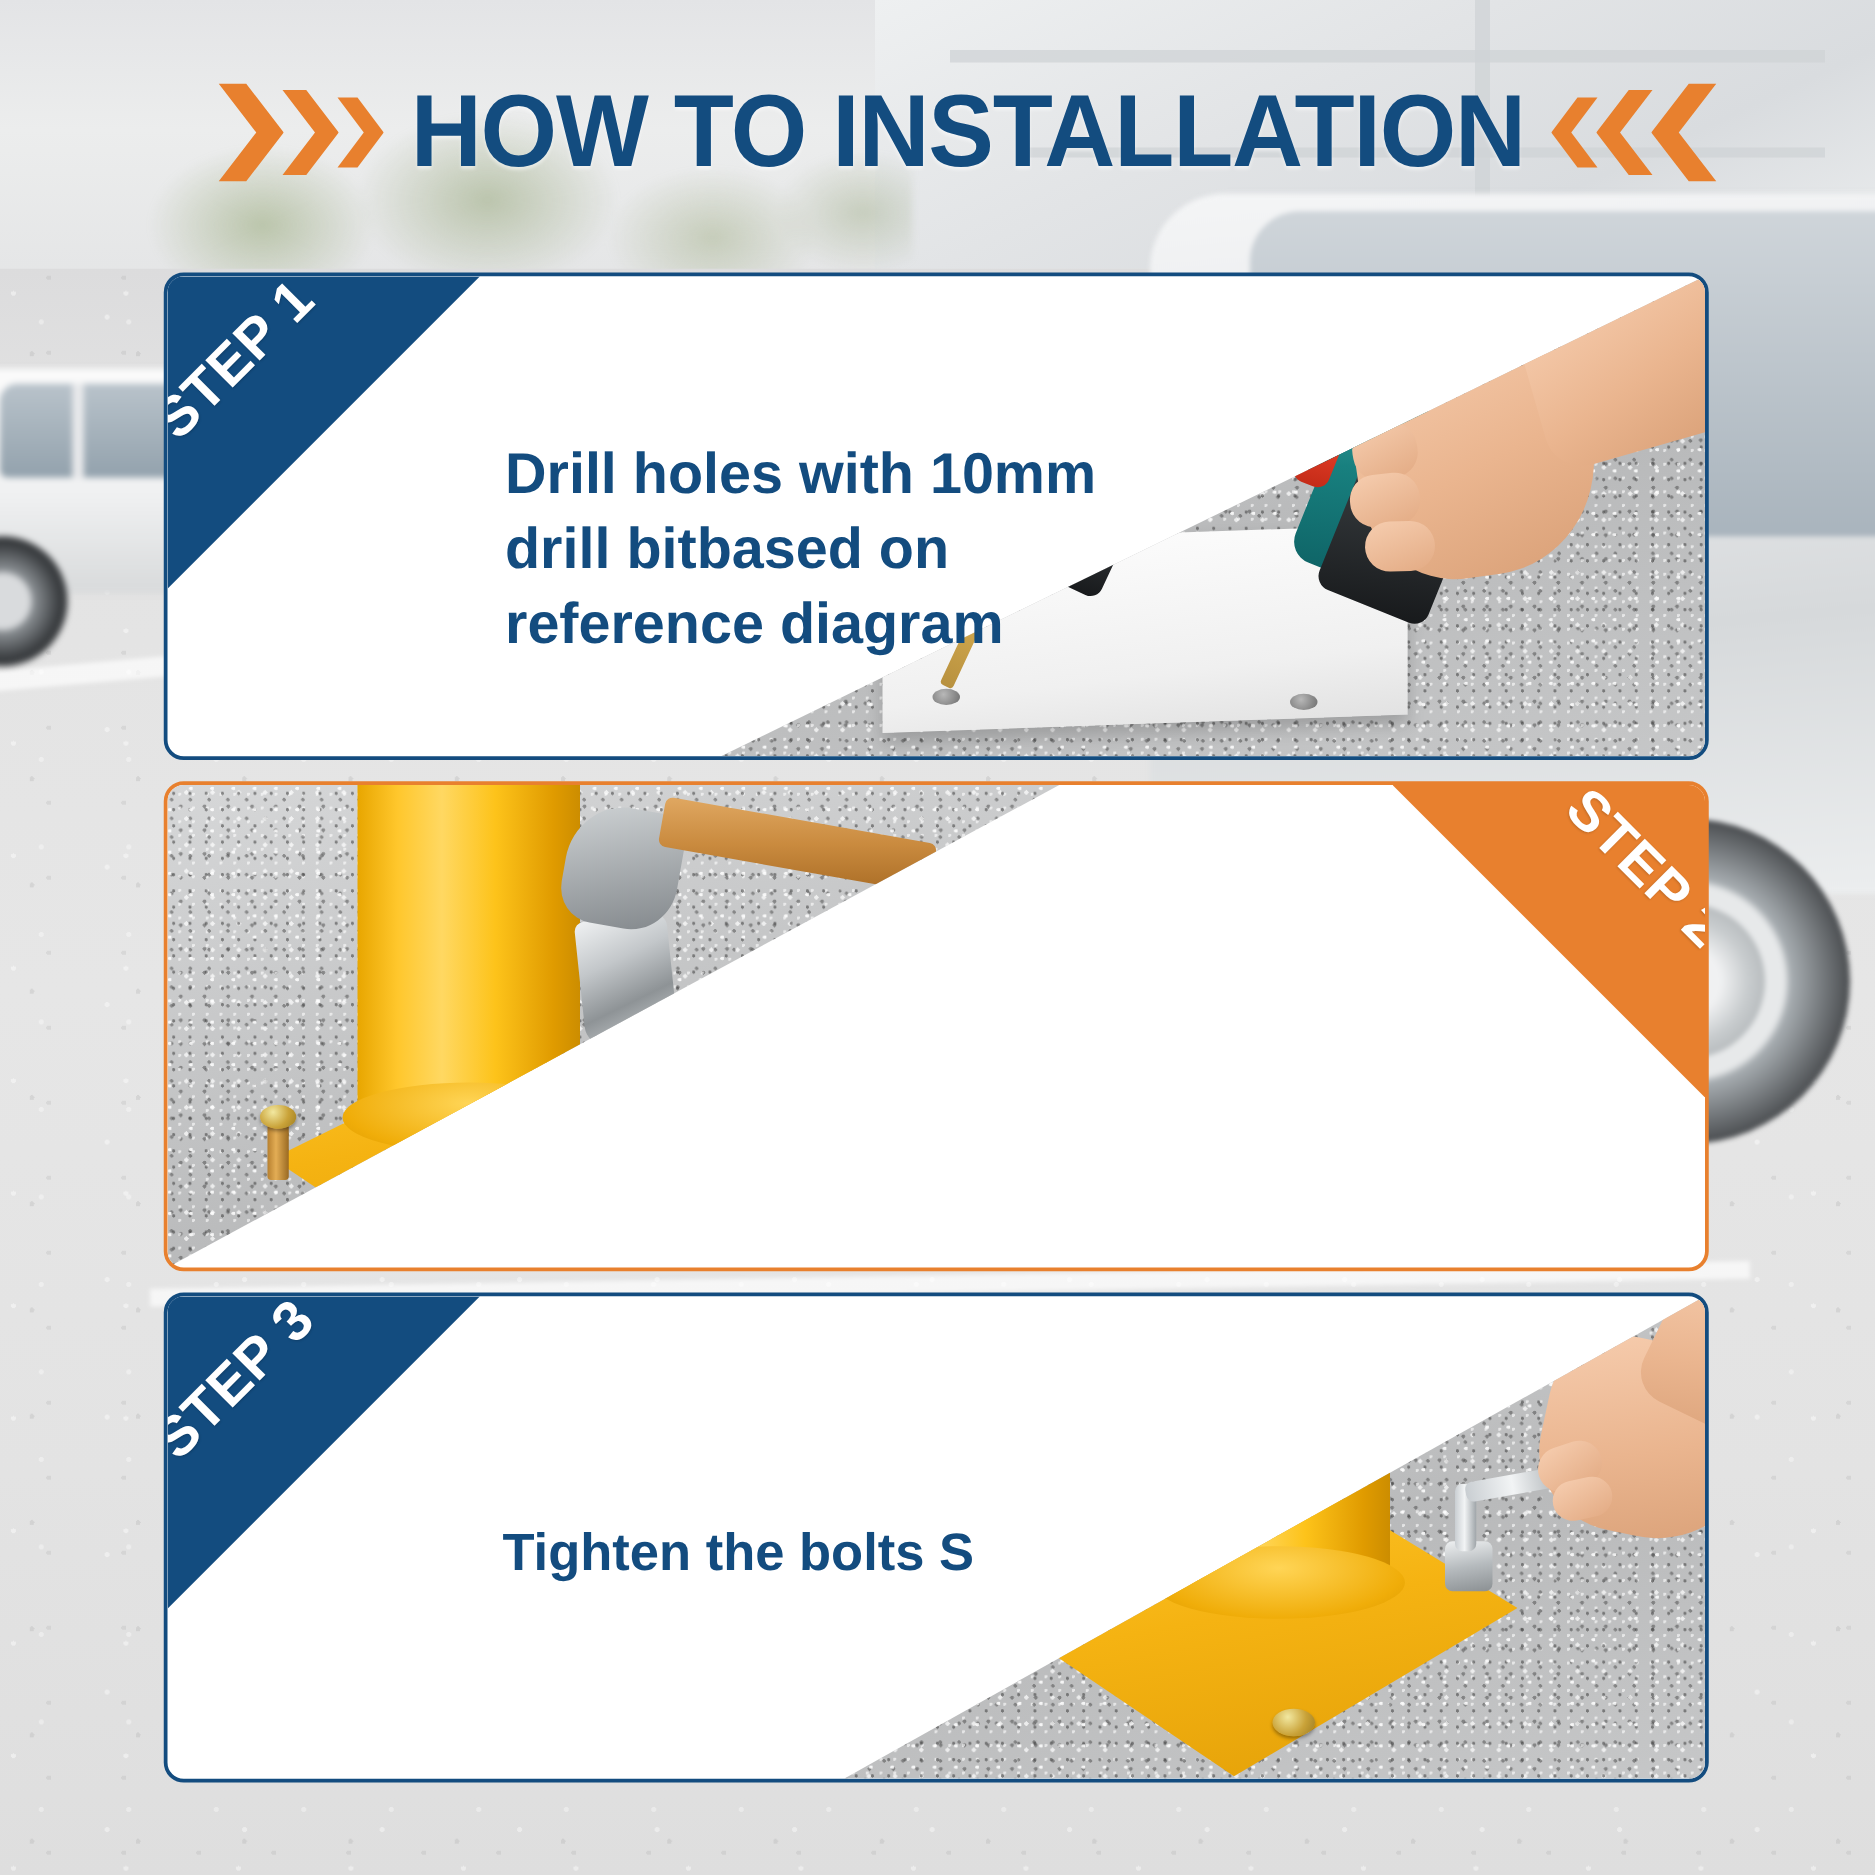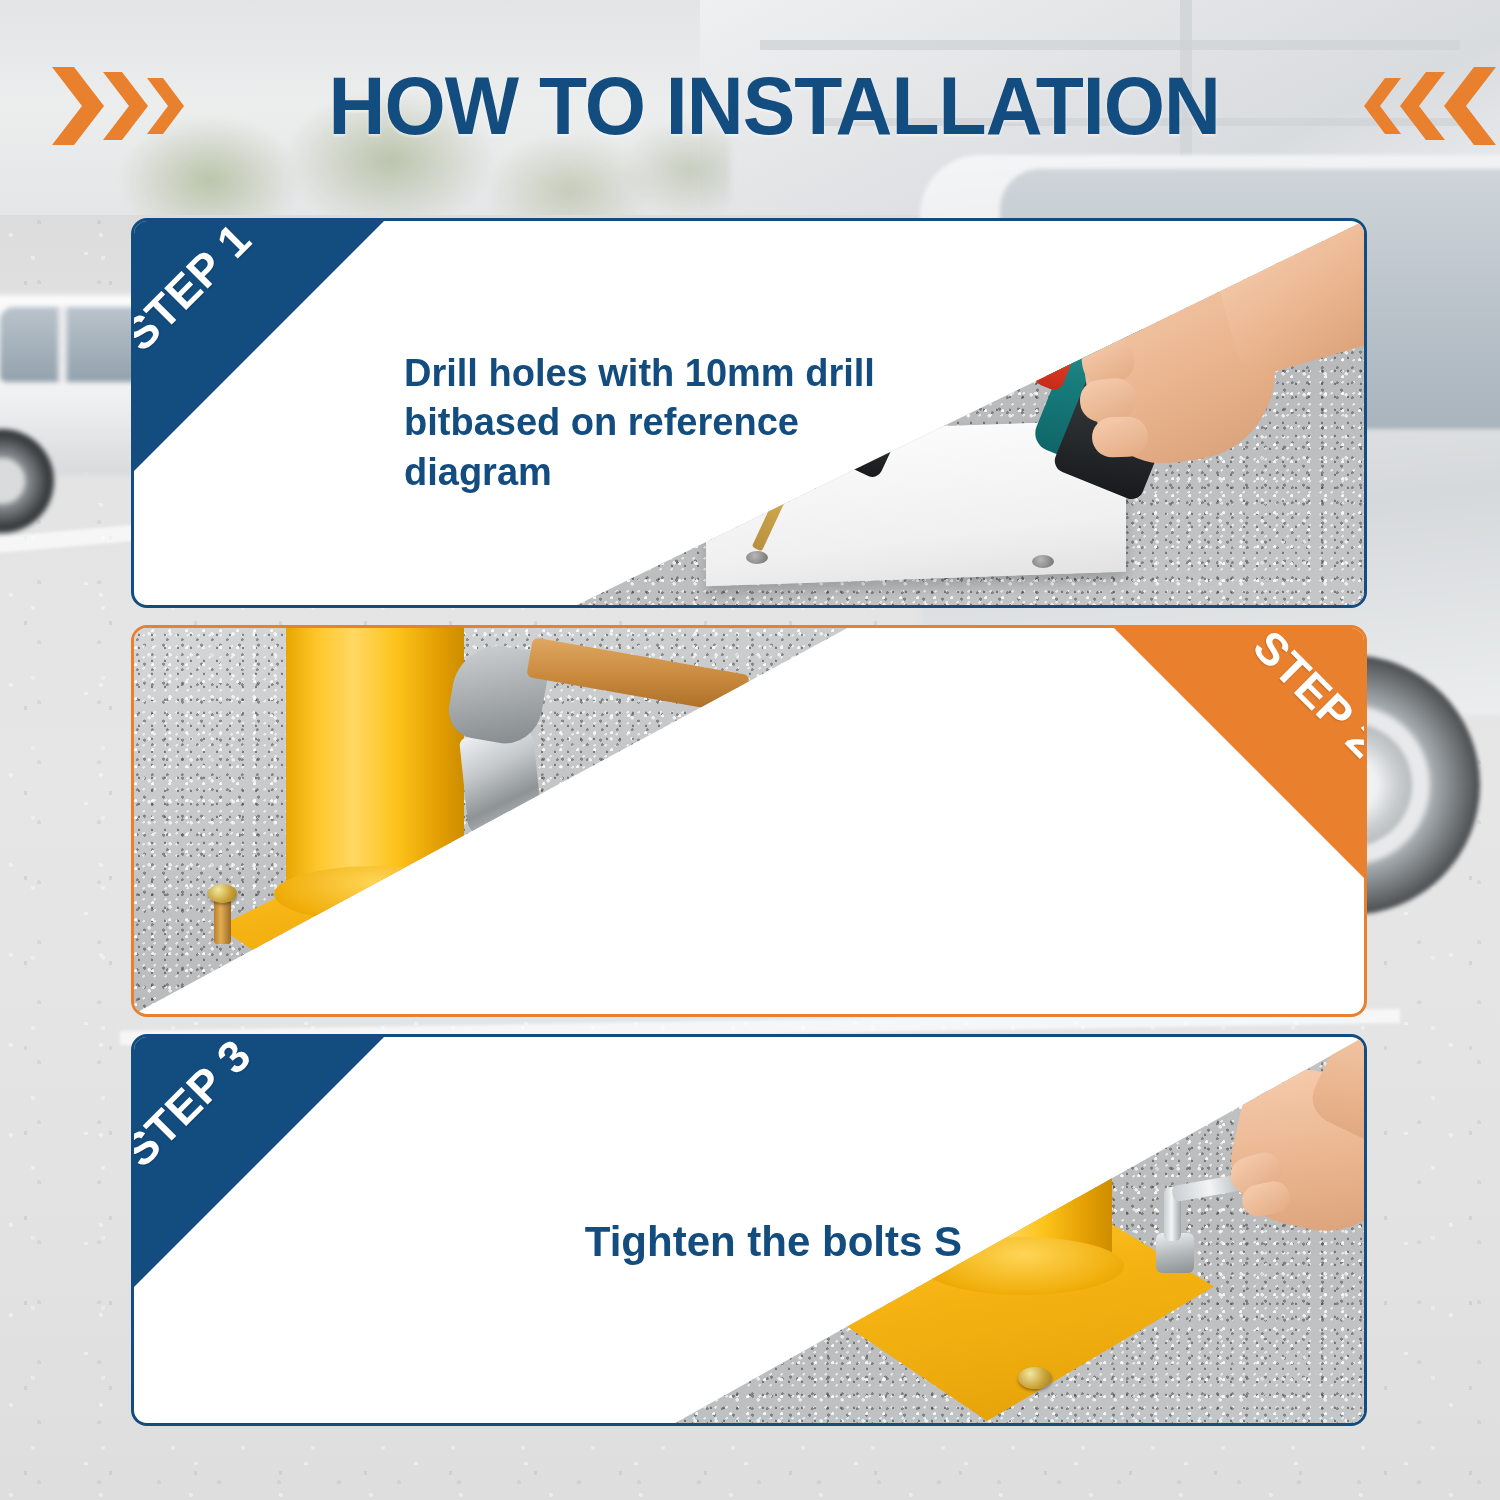--- a/index.html
+++ b/index.html
@@ -92,21 +92,21 @@
     background:radial-gradient(circle,#e7e9ea 0 42%,#a7adb1 45%,#4d5053 70%,#343739 100%);
   }
   .bg-car-r .hub {
     position:absolute; right:148px; top:568px; width:124px; height:124px; border-radius:50%;
     background:radial-gradient(circle,#f0f1f2 0 30%,#c8ccce 55%,#9ba0a3 100%);
   }
 
   
   #title-row {
     position:absolute; left:0; top:52px; width:1500px; height:108px;
-    display:flex; align-items:center; justify-content:space-between; gap:3px; z-index:5;padding-left:48px;
+    display:flex; align-items:center; justify-content:center; gap:3px; z-index:5;padding-left:48px;
   }
   .chev-group { display:flex; align-items:center; }
   .chev { position:relative; }
   .chev svg { display:block; }
   #page-title {
     font-size:82px; font-weight:bold; letter-spacing:-1px;
     color:#134C7F; white-space:nowrap;
     transform:scaleX(.96); transform-origin:center;
     text-shadow:0 2px 3px rgba(255,255,255,.5);
   }
@@ -137,23 +137,23 @@
     left:-2px; top:96px; transform:rotate(-45deg); transform-origin:left center;
   }
   .corner.tr .corner-label {
     right:-8px; top:96px; transform:rotate(45deg); transform-origin:right center;
   }
 
   
   .step-text {
     position:absolute; z-index:3; font-weight:bold; line-height:1.30;
   }
-  #step1-text { left:270px; top:128px; width:520px; font-size:38px; color:#134C7F; text-align:left; }
+  #step1-text { left:270px; top:128px; width:520px; font-size:46px; color:#134C7F; text-align:left; }
   #step2-text { right:120px; top:140px; width:560px; font-size:42px; color:#E8802E; text-align:center; }
-  #step3-text { left:268px; top:178px; width:560px; font-size:42px; color:#134C7F; text-align:right; }
+  #step3-text { left:268px; top:178px; width:560px; font-size:42px; color:#134C7F; text-align:left; }
 
   
   .photo { position:absolute; z-index:2; overflow:hidden; }
   #photo-1 {
     left:0; top:0; width:100%; height:100%;
     clip-path:polygon(36% 100%, 100% 0, 100% 100%);
   }
   #photo-2 {
     left:0; top:0; width:100%; height:100%;
     clip-path:polygon(0 0, 58% 0, 0 100%);

